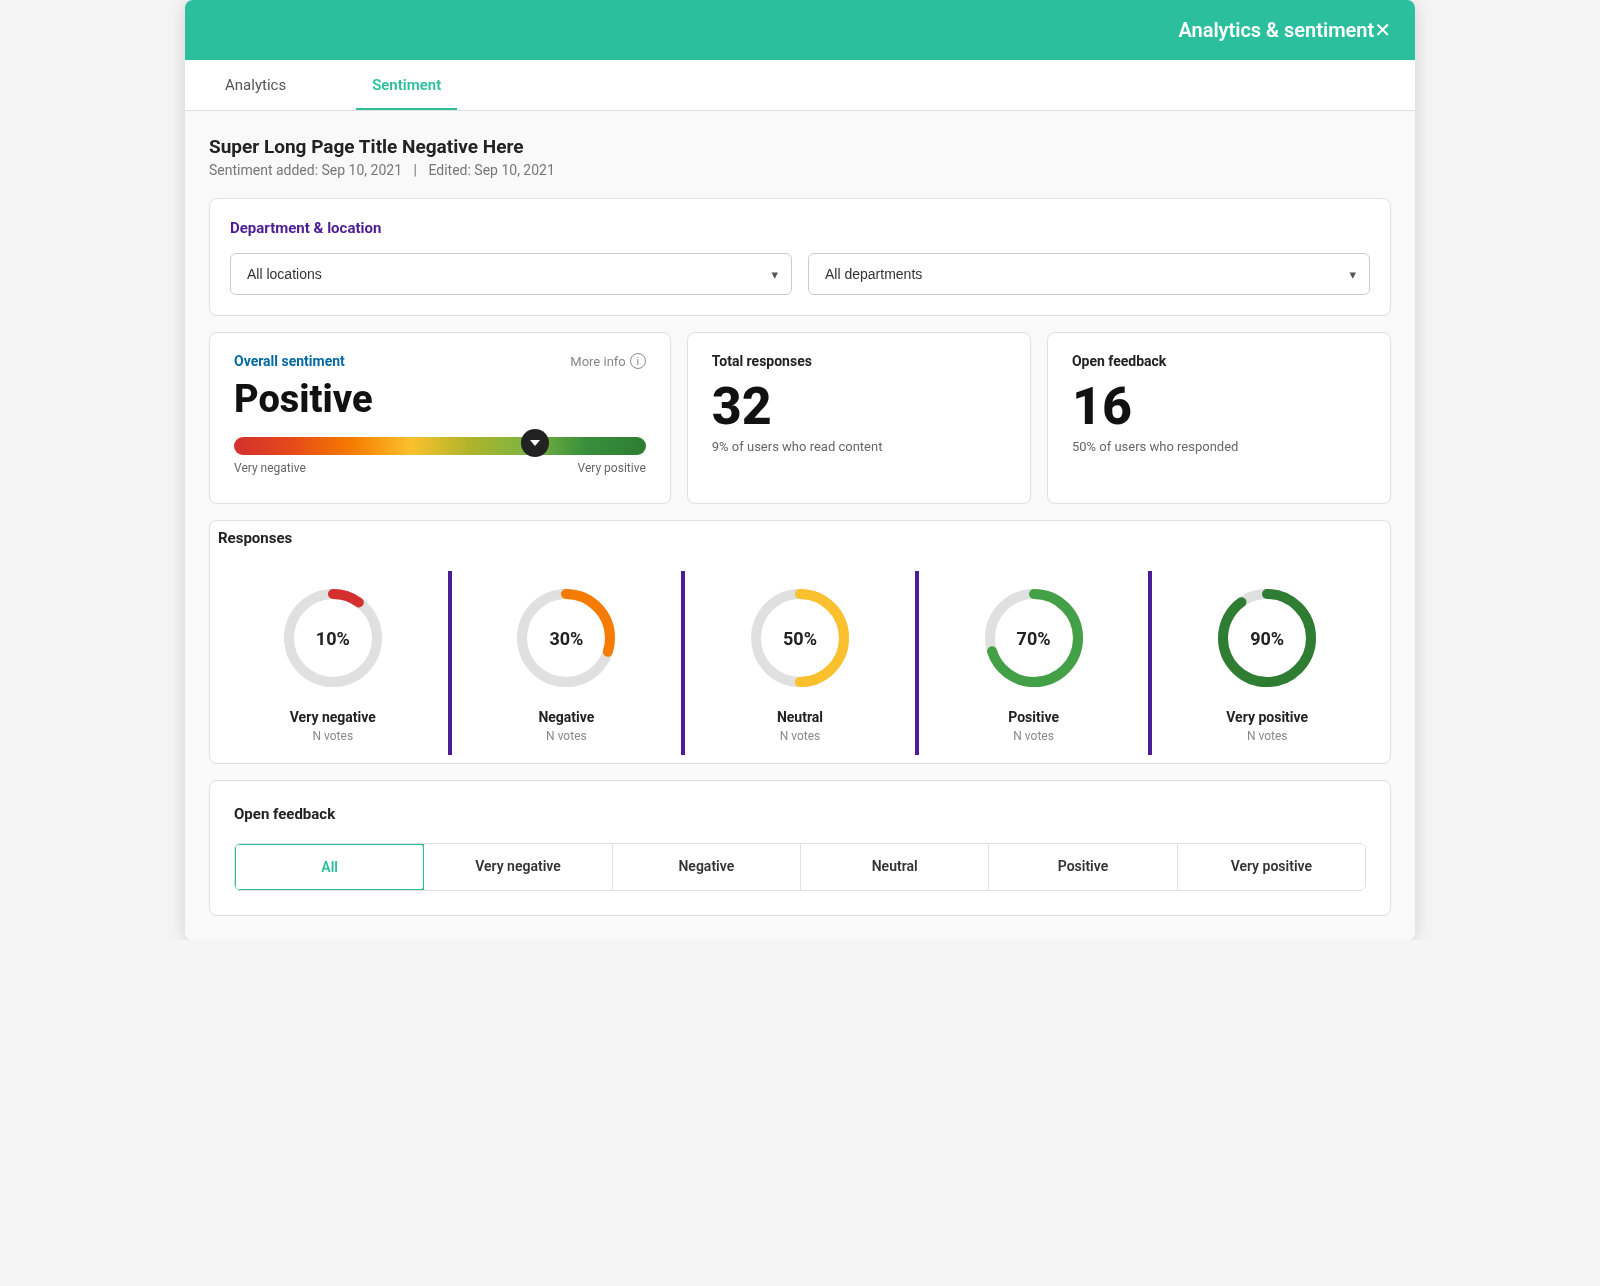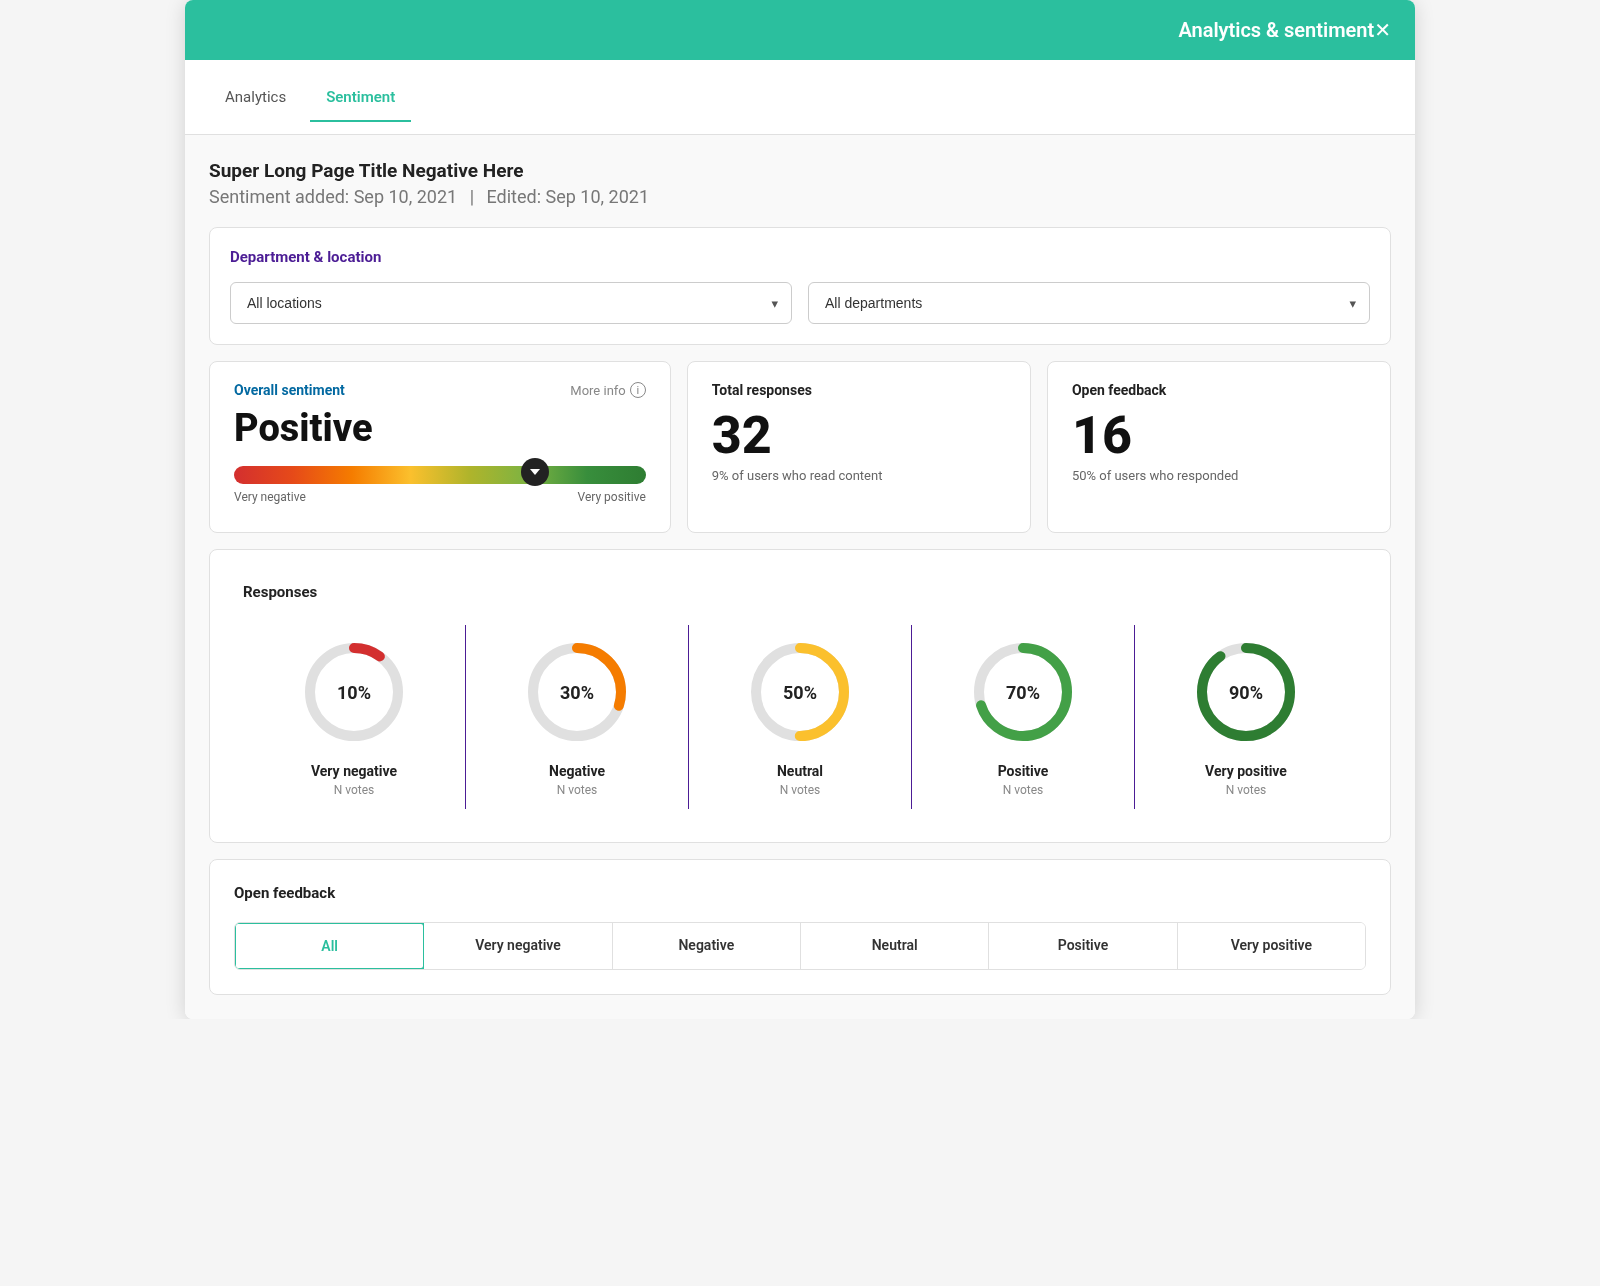--- a/index.html
+++ b/index.html
@@ -33,22 +33,23 @@
       background: none;
       border: none;
       color: #fff;
       line-height: 1;
     }
 
     
     .tabs {
       display: flex;
       border-bottom: 1px solid #e0e0e0;
-      padding: 12px 24px;
-      background: #fff;
+      padding: 0 24px;
+      background: #fff;
+      gap: 46px;
     }
     .tab {
       padding: 16px 16px 14px;
       font-size: 15px;
       color: #555;
       cursor: pointer;
       border-bottom: 2px solid transparent;
       margin-right: 8px;
     }
     .tab.active {
@@ -67,21 +68,21 @@
     .page-title-section {
       margin-bottom: 20px;
     }
     .page-title {
       font-size: 19px;
       font-weight: 700;
       color: #222;
       margin-bottom: 4px;
     }
     .page-meta {
-      font-size: 18px;
+      font-size: 14px;
       color: #777;
     }
     .page-meta span.sep {
       margin: 0 8px;
     }
 
     
     .card {
       background: #fff;
       border: 1px solid #e0e0e0;
@@ -236,39 +237,39 @@
     .metric-sub {
       font-size: 13px;
       color: #666;
     }
 
     
     .responses-card {
       background: #fff;
       border: 1px solid #e0e0e0;
       border-radius: 8px;
-      padding: 33px;
+      padding: 8px;
       margin-bottom: 16px;
     }
     .responses-title {
       font-size: 15px;
       font-weight: 700;
       color: #222;
       margin-bottom: 24px;
     }
     .donut-row {
       display: flex;
     }
     .donut-item {
       flex: 1;
       display: flex;
       flex-direction: column;
       align-items: center;
       padding: 12px 8px;
-      border-right: 1px solid #4c1d95;
+      border-right: 4px solid #4c1d95;
     }
     .donut-item:last-child {
       border-right: none;
     }
     .donut-wrapper {
       position: relative;
       width: 110px;
       height: 110px;
       margin-bottom: 16px;
     }

